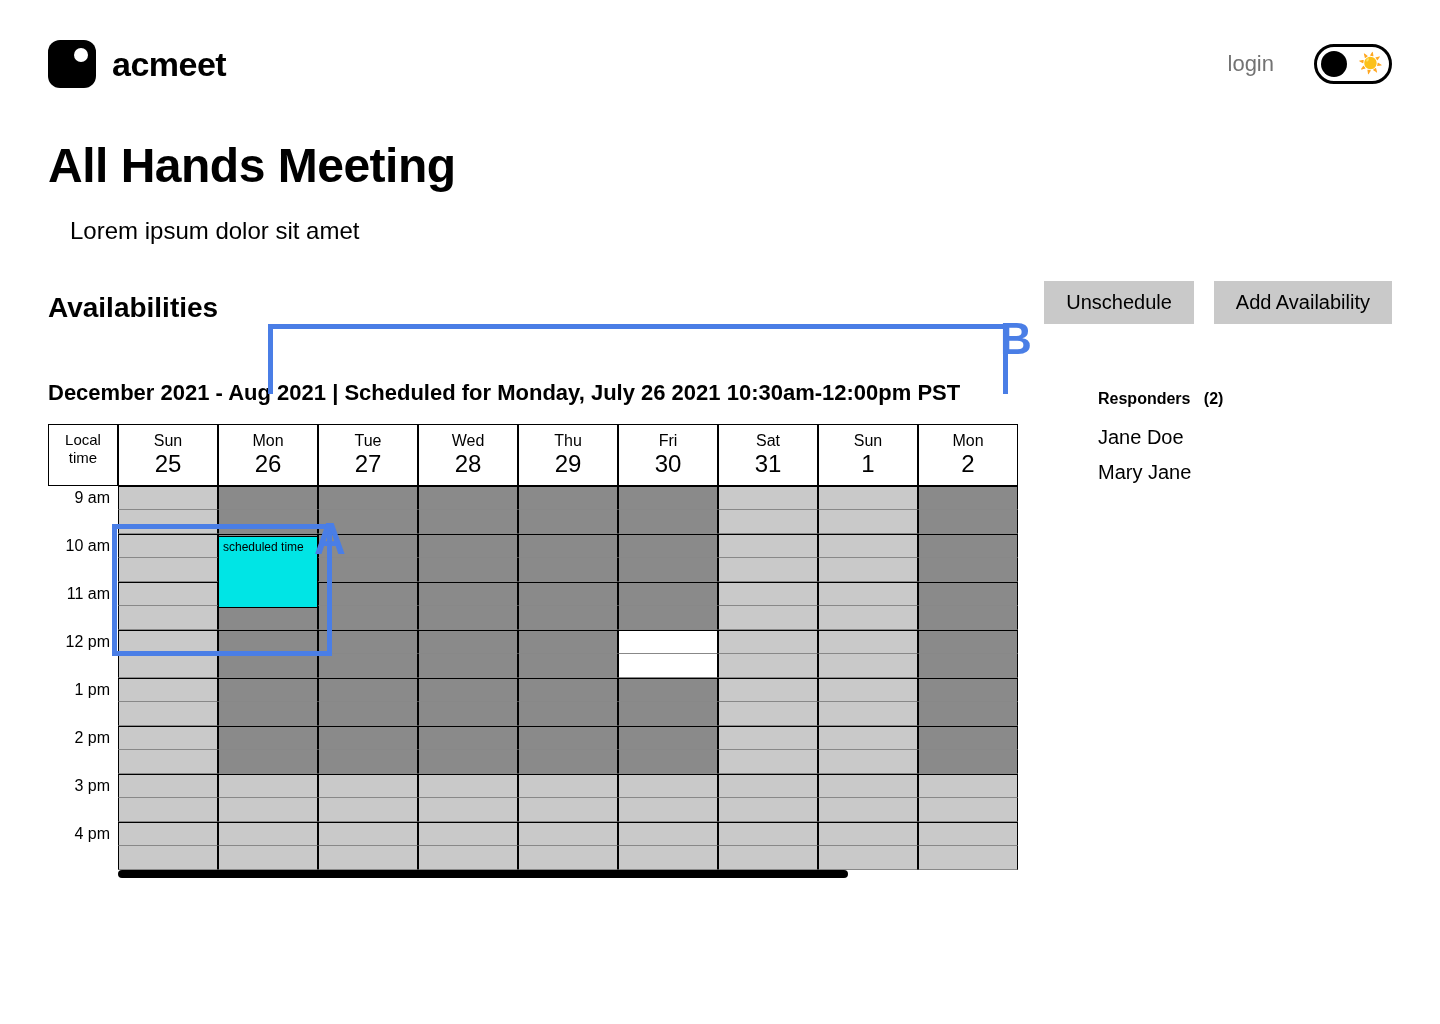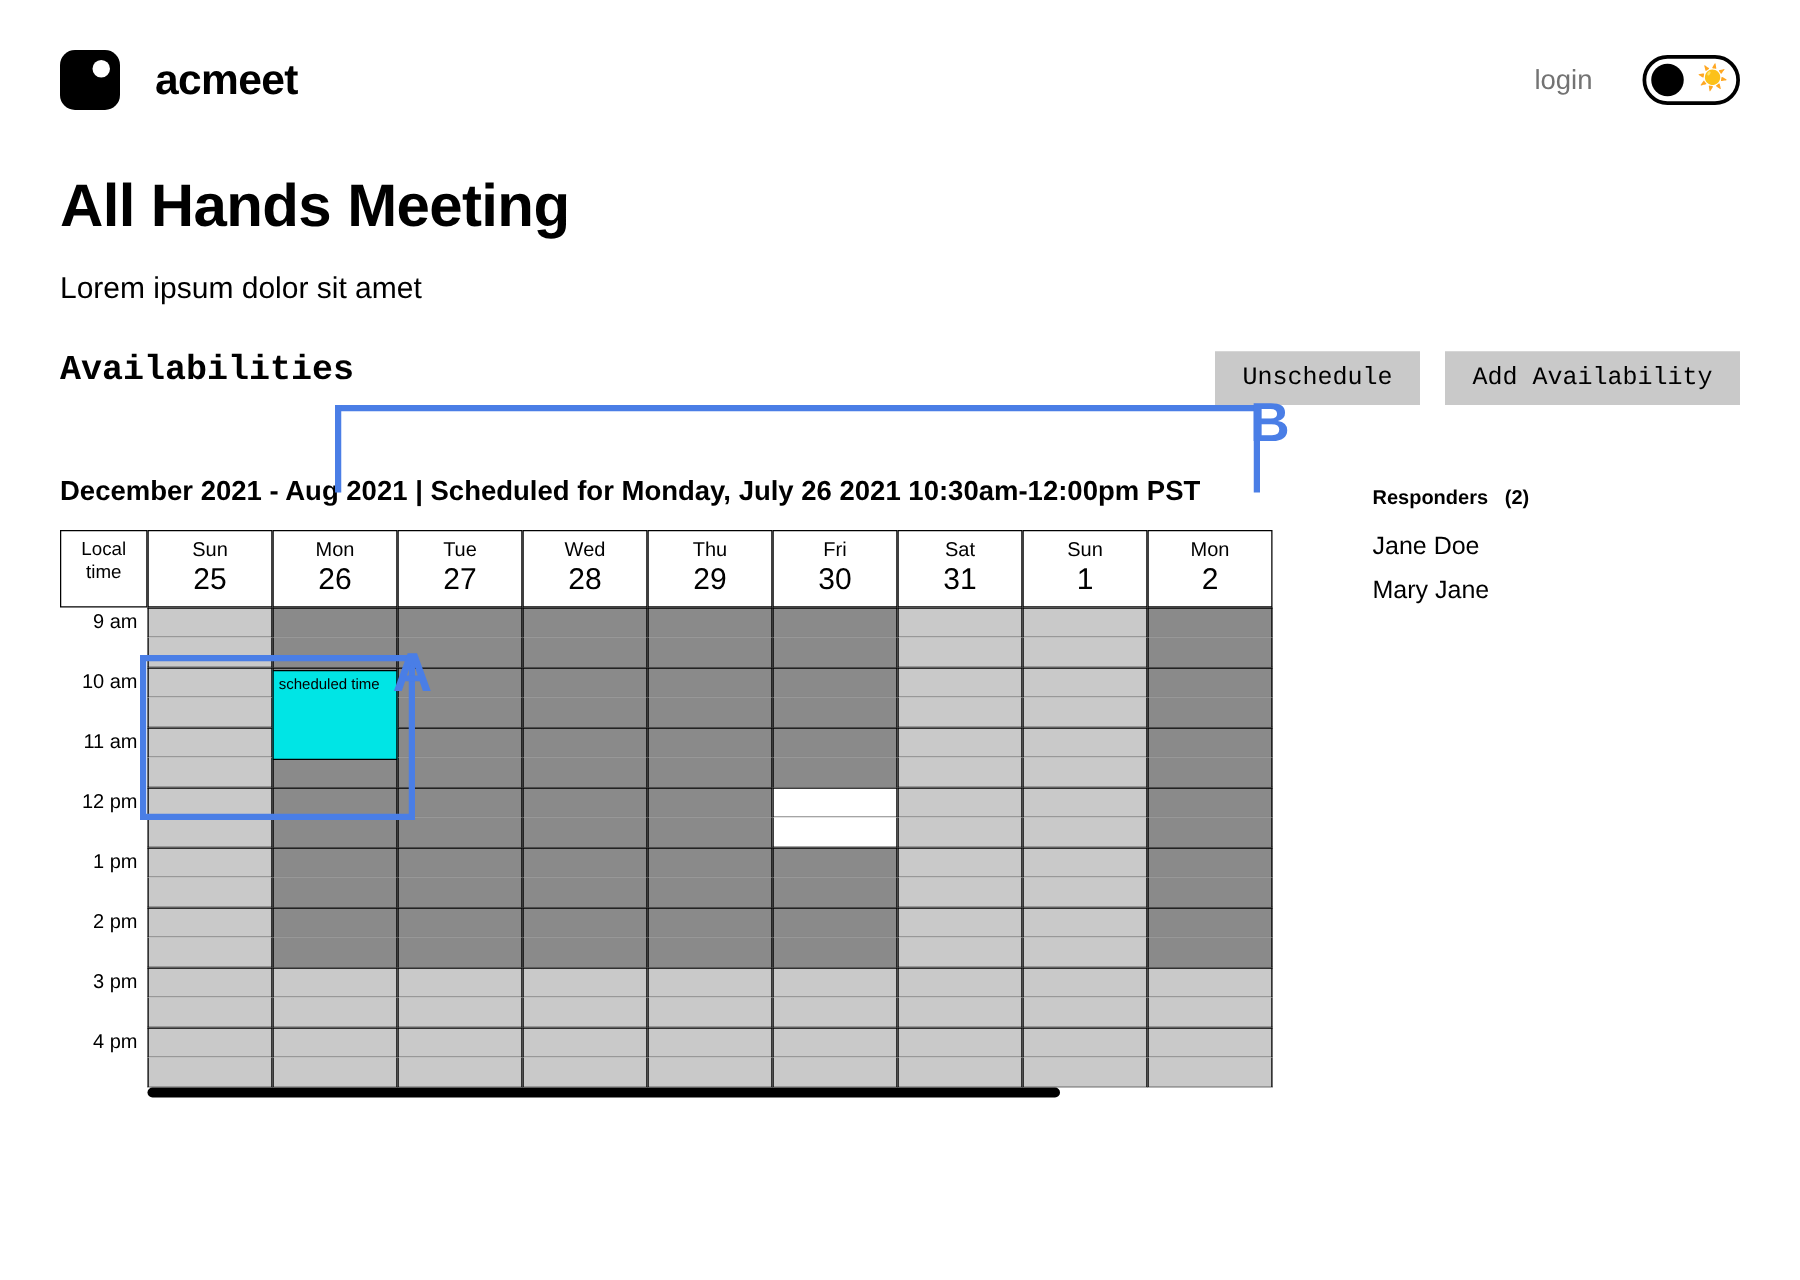--- a/index.html
+++ b/index.html
@@ -12,21 +12,21 @@
     padding: 40px 48px;
     overflow: hidden;
   }
   
   .header {
     display: flex;
     align-items: center;
     justify-content: space-between;
     margin-bottom: 50px;
   }
-  .logo-wrap { display: flex; align-items: center; gap: 28px; }
+  .logo-wrap { display: flex; align-items: center; gap: 16px; }
   .logo-mark {
     width: 48px; height: 48px;
     background: #000;
     border-radius: 12px;
     position: relative;
   }
   .logo-mark::before {
     content: '';
     position: absolute;
     width: 14px; height: 14px;
@@ -54,25 +54,24 @@
     top: 4px; left: 4px;
   }
   .theme-toggle .sun {
     position: absolute;
     right: 6px; top: 6px;
     font-size: 20px;
     line-height: 1;
   }
   
   .page-title { font-size: 48px; font-weight: 900; margin-bottom: 24px; letter-spacing: -0.5px;}
-  .page-sub { font-size: 24px; margin-bottom: 36px; }
+  .page-sub { font-size: 24px; margin-bottom: 36px; margin-left: 22px; }
   .section-row {
-    display: flex; justify-content: space-between; align-items: flex-start;
+    display: flex; justify-content: space-between; align-items: flex-end;
     margin-bottom: 56px;
-    font-family: Liberation Mono, monospace;
   }
   .section-title { font-size: 28px; font-weight: 900; }
   .action-buttons { display: flex; gap: 20px; }
   .btn {
     background: #c9c9c9;
     padding: 10px 22px;
     font-size: 20px;
     border: none;
     cursor: pointer;
     font-family: inherit;

